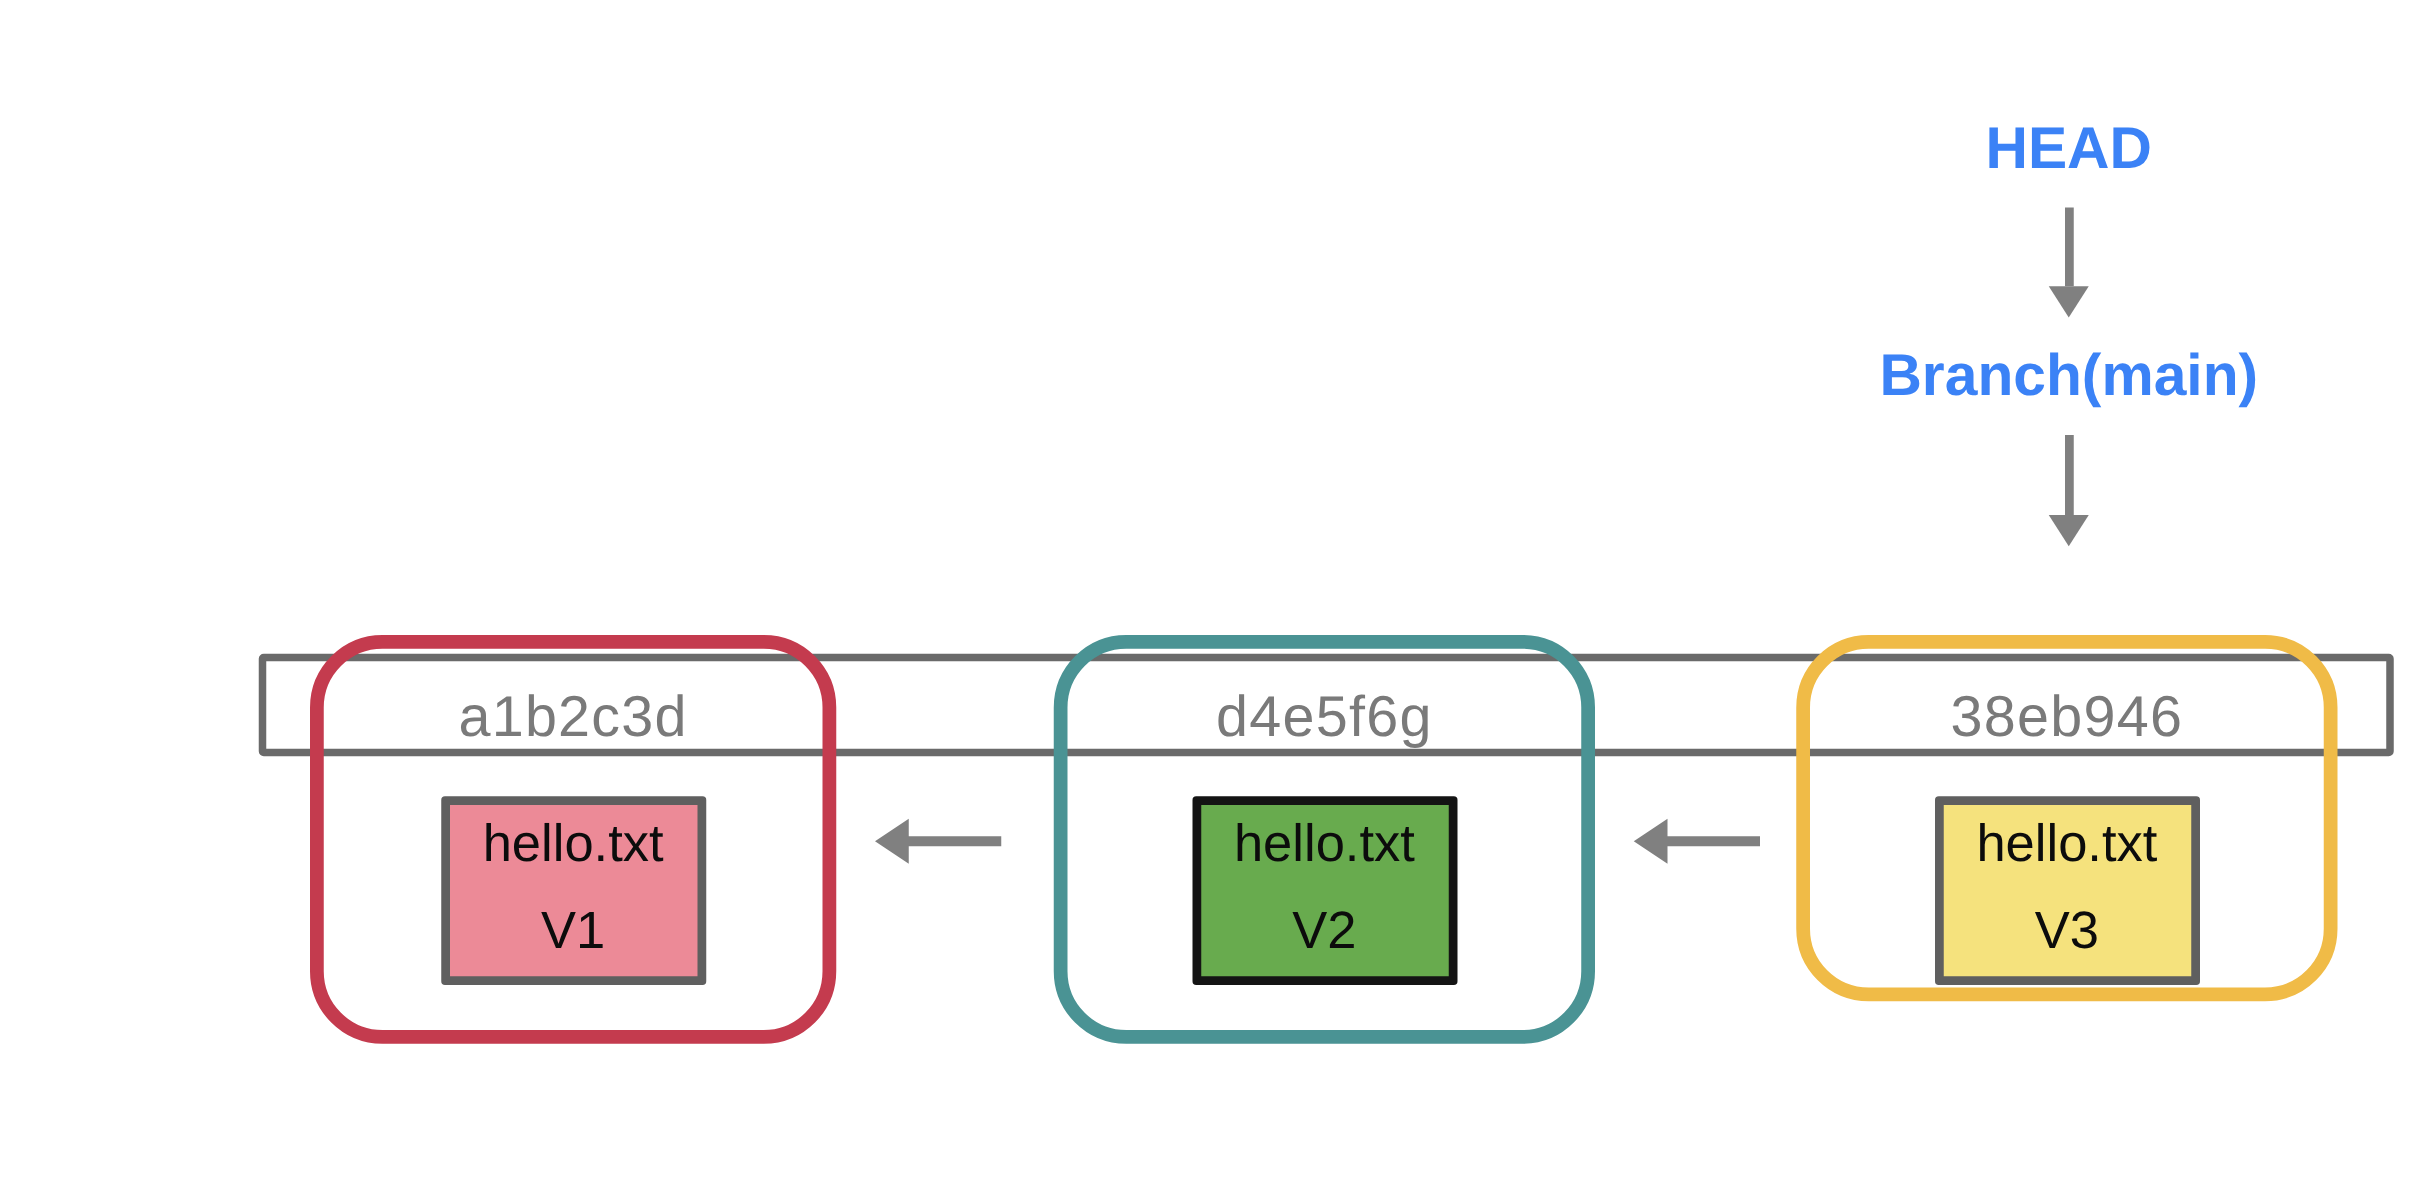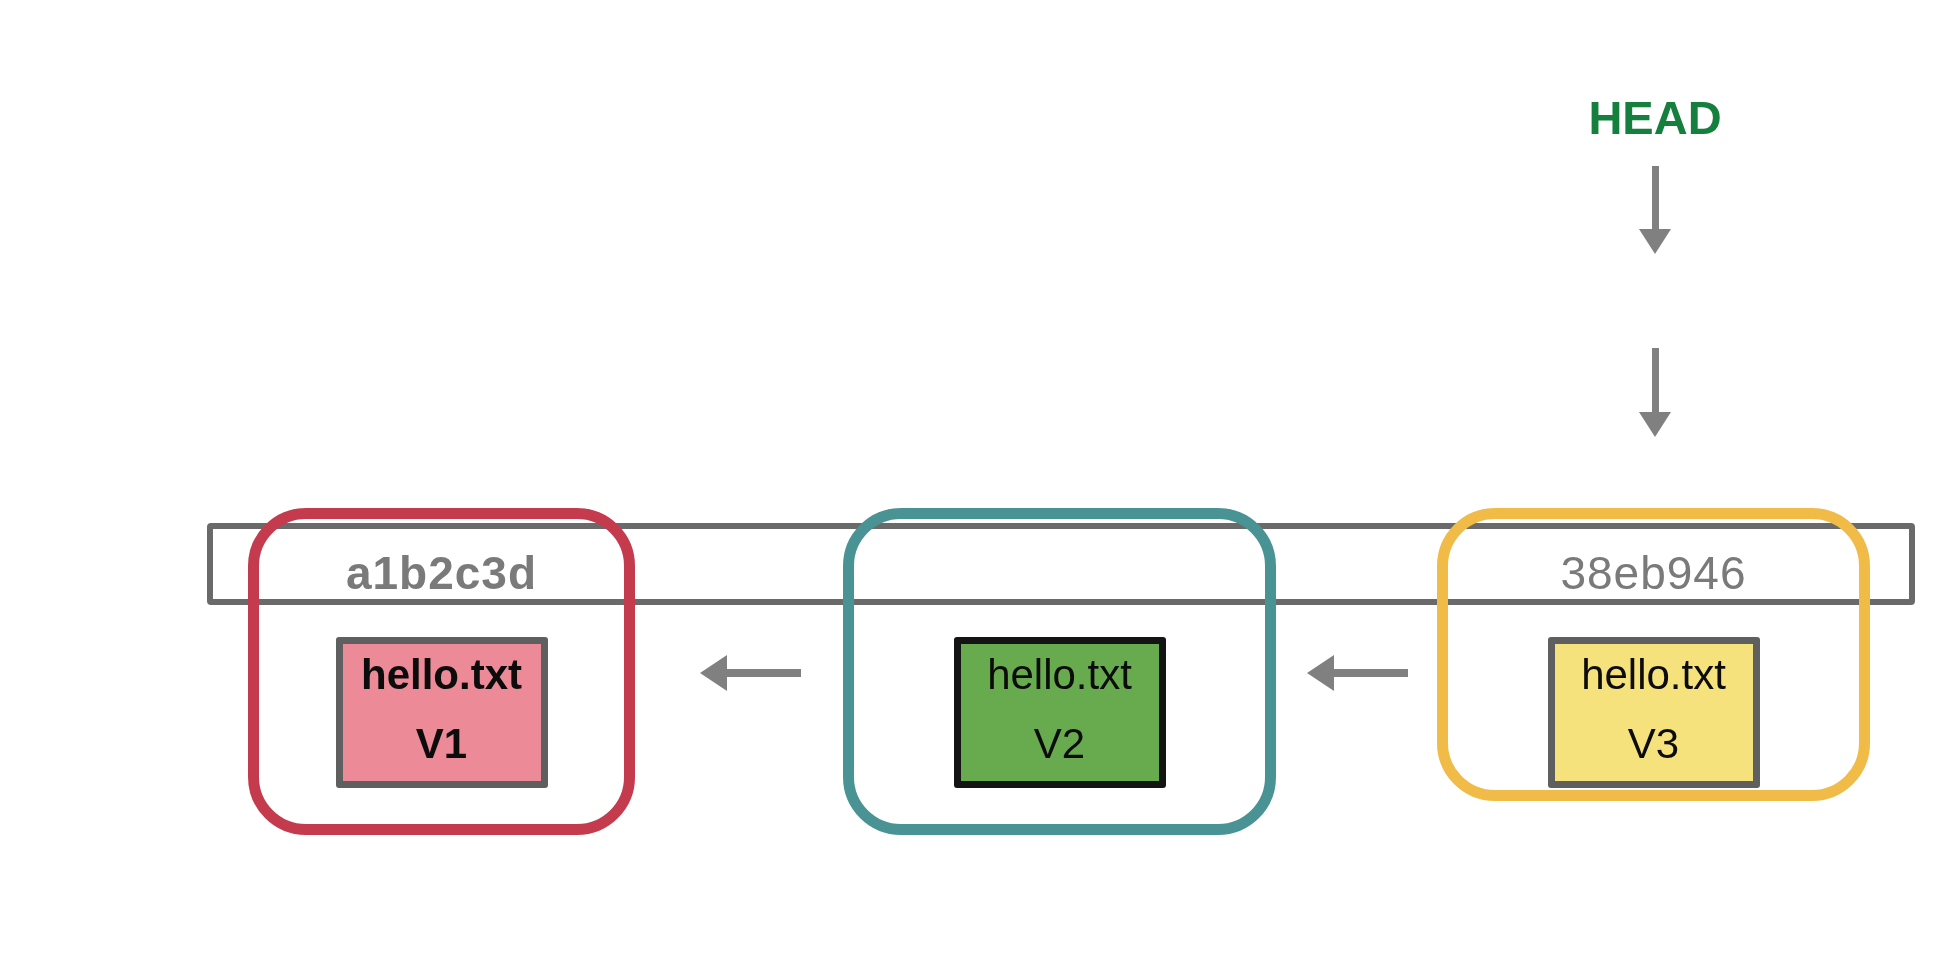--- a/index.html
+++ b/index.html
@@ -7,21 +7,21 @@
     position:relative;
     width:1940px;height:954px;
     background:#ffffff;
     font-family:"Liberation Sans", sans-serif;
     overflow:hidden;
   }
   
   .pointer-label{
     position:absolute;
     transform:translateX(-50%);
-    font-size:47px;font-weight:700;color:#15803d;
+    font-size:47px;font-weight:700;color:#3b82f6;
     white-space:nowrap;line-height:1;
   }
   .head-label{left:1655px;top:94px;}
   .branch-label{left:1655px;top:276px;}
   .varrow{position:absolute;transform:translateX(-50%);}
   .varrow .shaft{
     width:7px;margin:0 auto;
     background:var(--arrow-gray,#808080);
   }
   .varrow .head{
@@ -50,21 +50,21 @@
   }
   
   .commit-box{
     position:absolute;top:508px;height:327px;
     border:11px solid #999;
     border-radius:58px;
     box-sizing:border-box;
     background:transparent;
     z-index:2;
   }
-  .commit-box.c0{left:248px;width:387px;font-weight:bold;}
+  .commit-box.c0{left:248px;width:421px;}
   .commit-box.c1{left:843px;width:433px;}
   .commit-box.c2{left:1437px;width:433px;height:293px;}
   .commit-hash{
     position:absolute;left:0;right:0;top:31px;
     text-align:center;
     font-size:46px;color:var(--hash-text,#7a7a7a);
     line-height:1;letter-spacing:1px;
   }
   .file-box{
     position:absolute;left:50%;top:118px;
@@ -102,38 +102,40 @@
 
 <div class="canvas">
 
   <div class="pointer-label head-label">HEAD</div>
 
   <div class="varrow varrow1">
     <div class="shaft"></div>
     <div class="head"></div>
   </div>
 
+  <div class="pointer-label branch-label">Branch(main)</div>
 
   <div class="varrow varrow2">
     <div class="shaft"></div>
     <div class="head"></div>
   </div>
 
 
   <div class="band"></div>
 
   <div class="commit-box c0" style="border-color: rgb(196, 59, 78);">
     <div class="commit-hash">a1b2c3d</div>
     <div class="file-box" style="background: rgb(236, 138, 151); border-color: rgb(95, 95, 95);">
       <div class="file-name">hello.txt</div>
       <div class="file-version">V1</div>
     </div>
   </div>
 
   <div class="commit-box c1" style="border-color: rgb(74, 147, 148);">
+    <div class="commit-hash">d4e5f6g</div>
     <div class="file-box" style="background: rgb(104, 171, 78); border-color: rgb(20, 20, 20);">
       <div class="file-name">hello.txt</div>
       <div class="file-version">V2</div>
     </div>
   </div>
 
   <div class="commit-box c2" style="border-color: rgb(240, 187, 71);">
     <div class="commit-hash">38eb946</div>
     <div class="file-box" style="background: rgb(245, 226, 125); border-color: rgb(95, 95, 95);">
       <div class="file-name">hello.txt</div>

